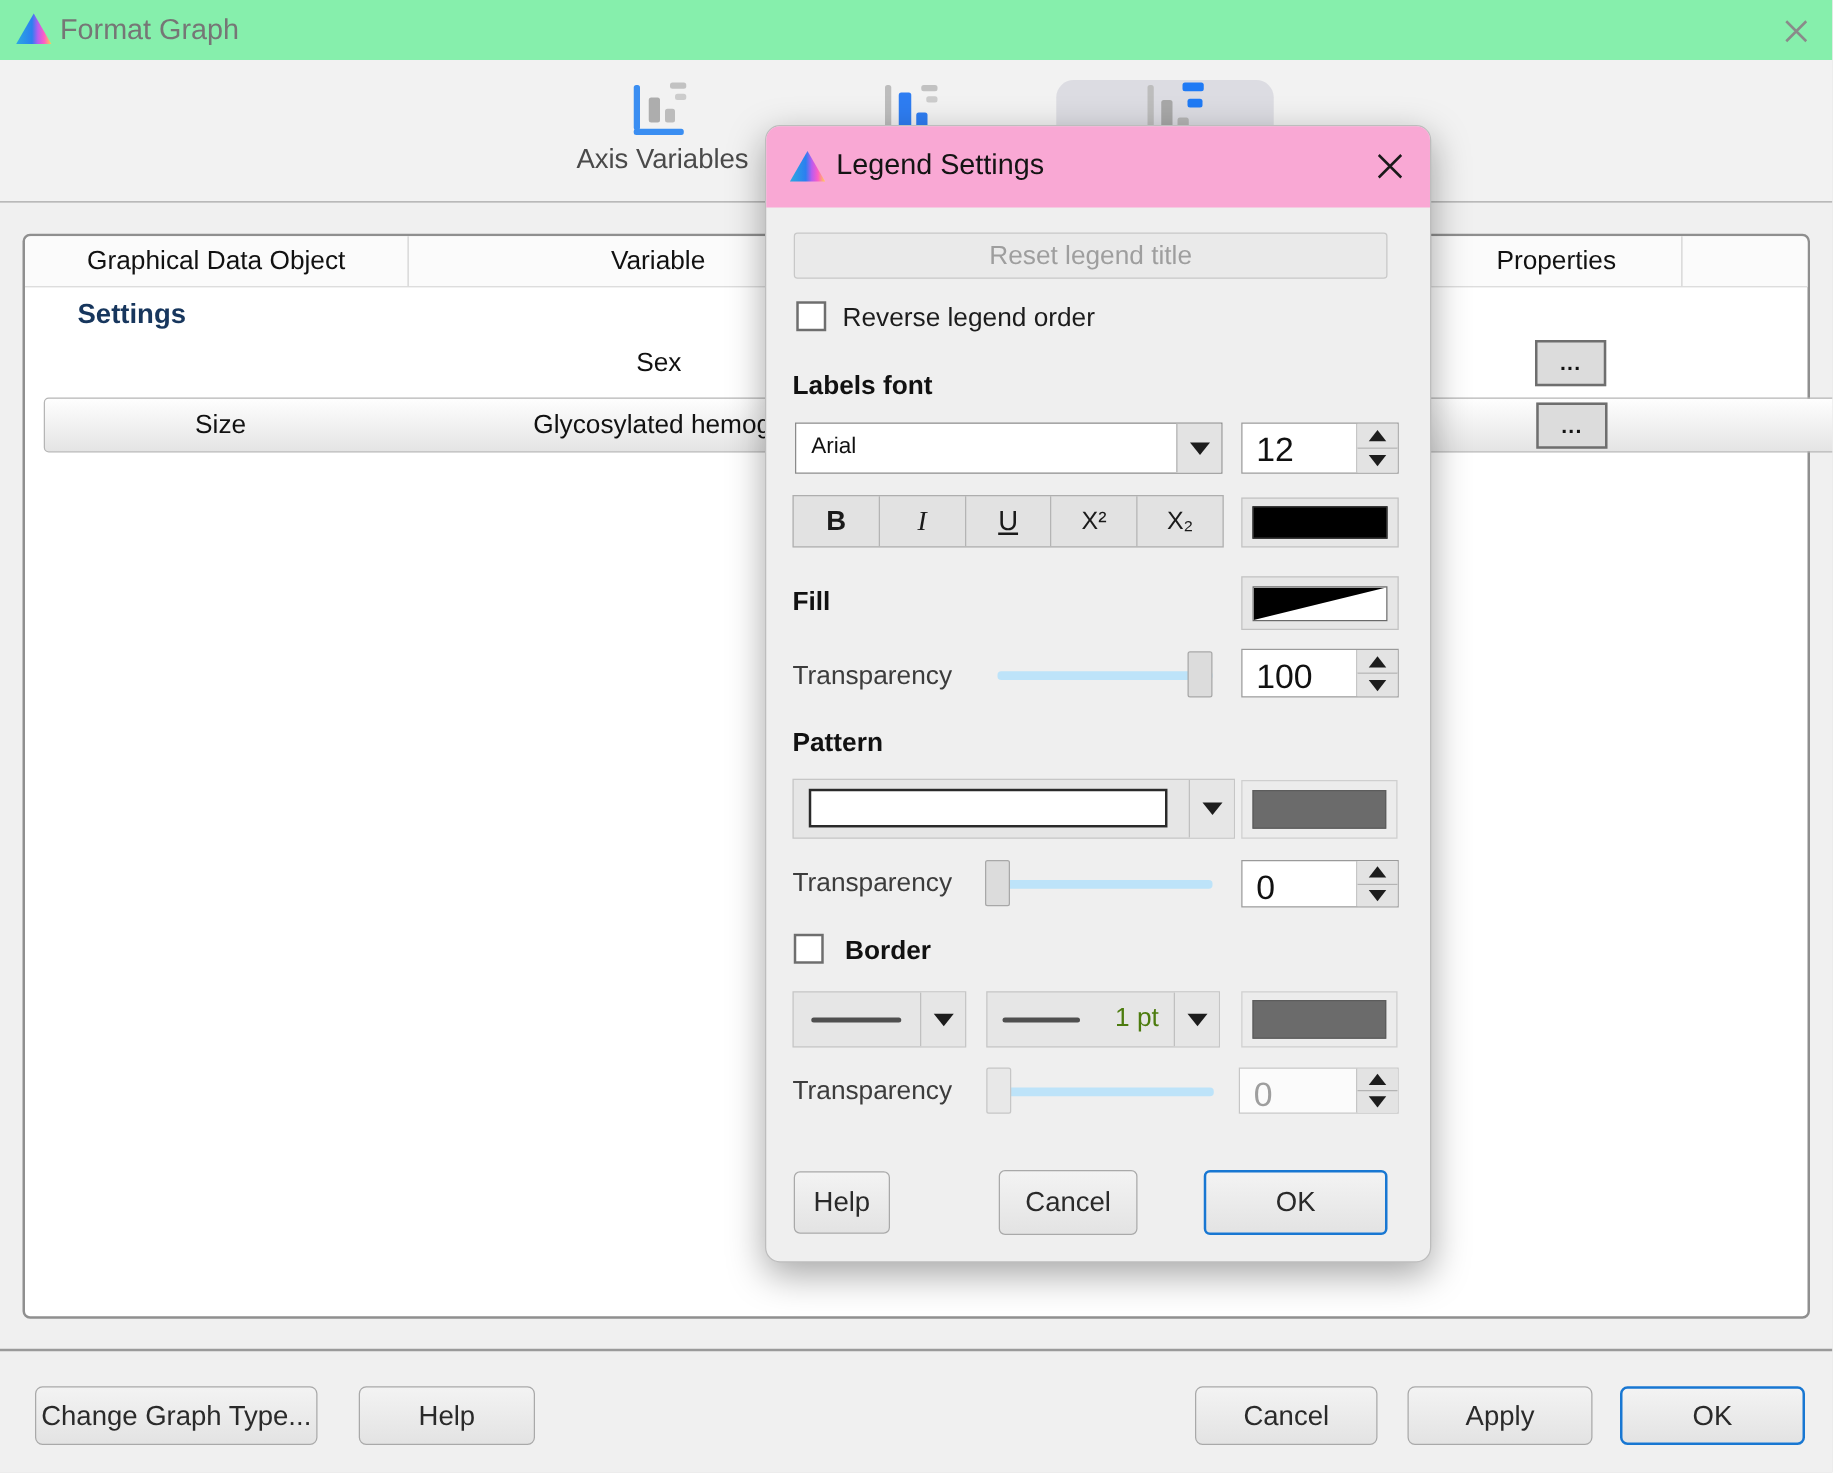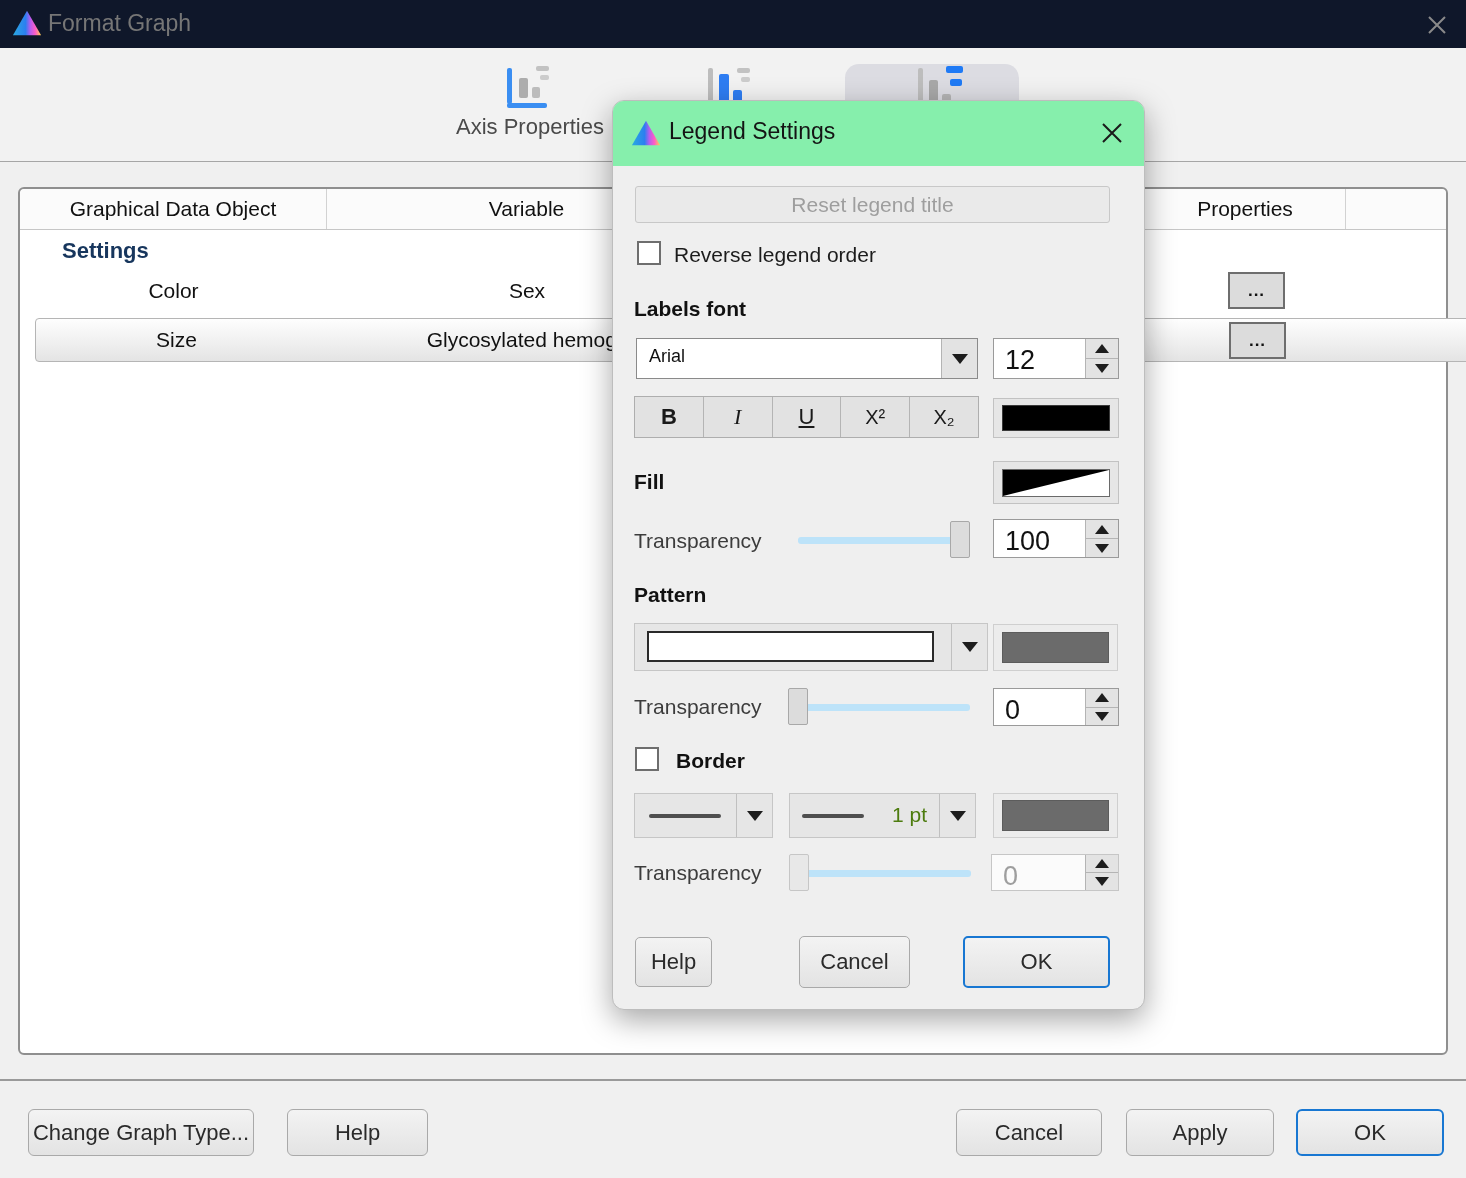--- a/index.html
+++ b/index.html
@@ -1,20 +1,20 @@
 <!DOCTYPE html>
 <html><head>
 <meta charset="utf-8">
 <style>
   * { margin:0; padding:0; box-sizing:border-box; }
   body { font-family:"Liberation Sans", sans-serif; background:#d8d8d8; }
   .screen { position:relative; width:1466px; height:1178px; background:#f0f0f0; overflow:hidden; }
 
   
-  .titlebar { position:absolute; left:0; top:0; width:1466px; height:48px; background:#0f172a; }
+  .titlebar { position:absolute; left:0; top:0; width:1466px; height:48px; background:#86efac; }
   .titlebar .logo { position:absolute; left:12px; top:9px; width:30px; height:28px; }
   .titlebar .wtitle { position:absolute; left:48px; top:10px; font-size:23px; color:#767676; }
   .win-close { position:absolute; right:14px; top:10px; width:30px; height:30px; cursor:default; }
   .win-close svg { width:100%; height:100%; }
 
   
   .tabstrip { position:absolute; left:0; top:48px; width:1466px; height:114px; background:#f2f2f2; border-bottom:1.5px solid #a6a6a6; }
   .tab-pill { position:absolute; left:845px; top:16px; width:174px; height:98px; background:#dcdce2; border-radius:14px; }
   .tab-label { position:absolute; left:450px; top:66px; width:160px; text-align:center; font-size:22px; color:#4a4a4a; }
   .icon48 { position:absolute; width:50px; height:46px; }
@@ -60,21 +60,21 @@
   .btn.primary { border:2.5px solid #1877d2; }
   .fb { position:absolute; top:1109px; height:47px; }
   .b-cgt { left:28px; width:226px; }
   .b-help { left:287px; width:141px; }
   .b-cancel { left:956px; width:146px; }
   .b-apply { left:1126px; width:148px; }
   .b-ok { left:1296px; width:148px; }
 
   
   .modal { position:absolute; left:612px; top:100px; width:533px; height:910px; background:#efefef; border:1px solid #bdbdbd; border-radius:12px; box-shadow:0 10px 30px rgba(0,0,0,0.35); z-index:10; }
-  .m-titlebar { position:absolute; left:0; top:0; width:100%; height:65px; background:#86efac; border-radius:11px 11px 0 0; }
+  .m-titlebar { position:absolute; left:0; top:0; width:100%; height:65px; background:#f9a8d4; border-radius:11px 11px 0 0; }
   .m-titlebar .logo { position:absolute; left:18px; top:18px; width:30px; height:28px; }
   .m-title { position:absolute; left:56px; top:17px; font-size:23px; color:#141414; }
   .m-close { position:absolute; right:18px; top:18px; width:28px; height:28px; }
   .m-close svg { width:100%; height:100%; }
 
   .m-reset { position:absolute; left:22px; top:85px; width:475px; height:37px; background:#eaeaea; border:1px solid #c8c8c8; border-radius:3px; display:flex; align-items:center; justify-content:center; font-size:21px; color:#9e9e9e; }
   .checkbox { position:absolute; width:24px; height:24px; background:#ffffff; border:2px solid #6e6e6e; }
   .cb-reverse { left:24px; top:140px; }
   .lbl { position:absolute; font-size:21px; color:#1c1c1c; }
   .lbl-reverse { left:61px; top:142px; }
@@ -180,21 +180,21 @@
   <div class="tabstrip">
     <div class="tab-pill"></div>
     <div class="icon48 i1">
       <div class="gdash1"></div>
         <div class="gdash2"></div>
       <div class="gbar1"></div>
         <div class="gbar2"></div>
       <div class="ax-v-blue"></div>
         <div class="ax-h-blue"></div>
     </div>
-    <div class="tab-label">Axis Properties</div>
+    <div class="tab-label">Axis Variables</div>
     <div class="icon48 i2">
       <div class="gdash1"></div>
         <div class="gdash2"></div>
       <div class="ax-v-gray"></div>
       <div class="bluebar1"></div>
         <div class="bluebar2"></div>
     </div>
     <div class="icon48 i3">
       <div class="bdash1"></div>
         <div class="bdash2"></div>
@@ -208,21 +208,20 @@
     <div class="thead">
       <div class="th c1">Graphical Data Object</div>
       <div class="th c2">Variable</div>
       <div class="th c3"></div>
       <div class="th c4">Properties</div>
       <div class="th c5"></div>
     </div>
     <div class="grouprow">Settings</div>
 
     <div class="trow row-color">
-      <div class="cell-obj">Color</div>
       <div class="cell-var">Sex</div>
     </div>
     <div class="dots-btn dots-r1">...</div>
 
     <div class="trow row-size">
       <div class="cell-obj">Size</div>
       <div class="cell-var">Glycosylated hemoglo</div>
       <div class="dots-btn dots-r2">...</div>
     </div>
   </div>

